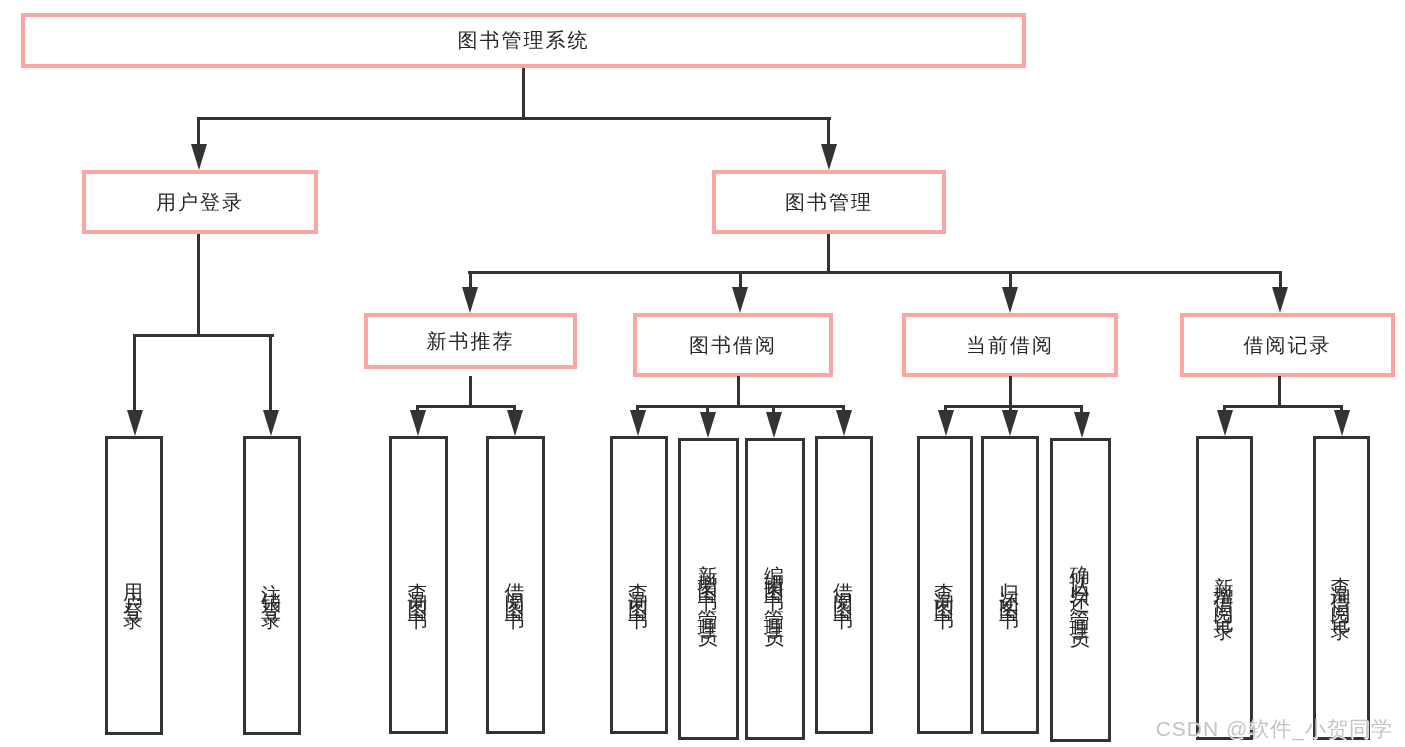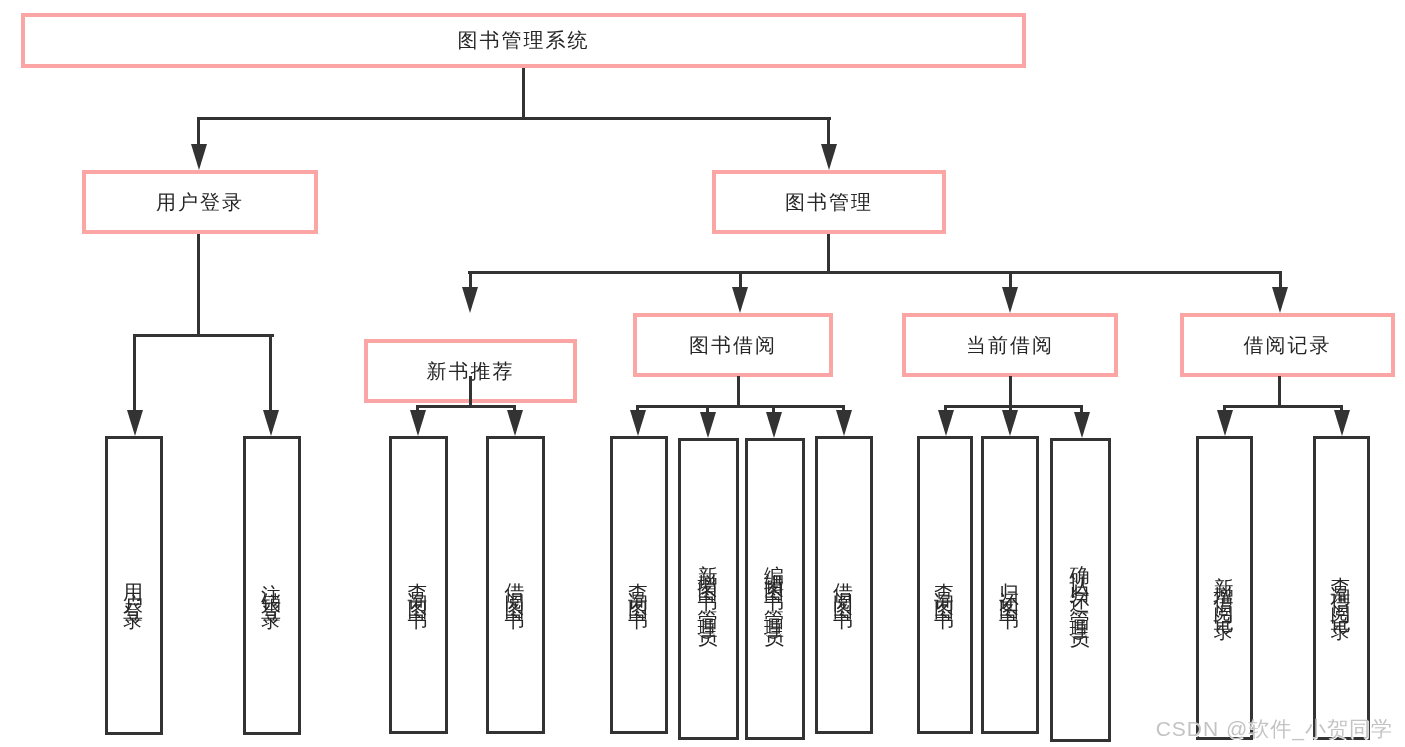--- a/index.html
+++ b/index.html
@@ -93,21 +93,21 @@
   <div class="ln" style="left:468px; top:271px; width:814px; height:3px;"></div>
   <div class="ln" style="left:468.5px; top:271px; width:3px; height:18px;"></div>
   <div class="ln" style="left:738.5px; top:271px; width:3px; height:18px;"></div>
   <div class="ln" style="left:1008.5px; top:271px; width:3px; height:18px;"></div>
   <div class="ln" style="left:1278.5px; top:271px; width:3px; height:18px;"></div>
   <div class="arw" style="left:462px; top:287px;"></div>
   <div class="arw" style="left:732px; top:287px;"></div>
   <div class="arw" style="left:1002px; top:287px;"></div>
   <div class="arw" style="left:1272px; top:287px;"></div>
 
-  <div class="hbox" style="left:364px; top:313px; width:213px; height:64px;margin-top:26px;">新书推荐</div>
+  <div class="hbox" style="left:364px; top:313px; width:213px; height:56px;">新书推荐</div>
   <div class="hbox" style="left:633px; top:313px; width:200px; height:64px;">图书借阅</div>
   <div class="hbox" style="left:902px; top:313px; width:216px; height:64px;">当前借阅</div>
   <div class="hbox" style="left:1172px; top:313px; width:215px; height:64px;margin-left:8px;">借阅记录</div>
 
   <div class="ln" style="left:468.5px; top:376px; width:3px; height:31px;"></div>
   <div class="ln" style="left:416px; top:405px; width:100px; height:3px;"></div>
   <div class="ln" style="left:416px; top:405px; width:3px; height:8px;"></div>
   <div class="ln" style="left:513px; top:405px; width:3px; height:8px;"></div>
   <div class="arw" style="left:409.5px; top:410px;"></div>
   <div class="arw" style="left:506.5px; top:410px;"></div>

